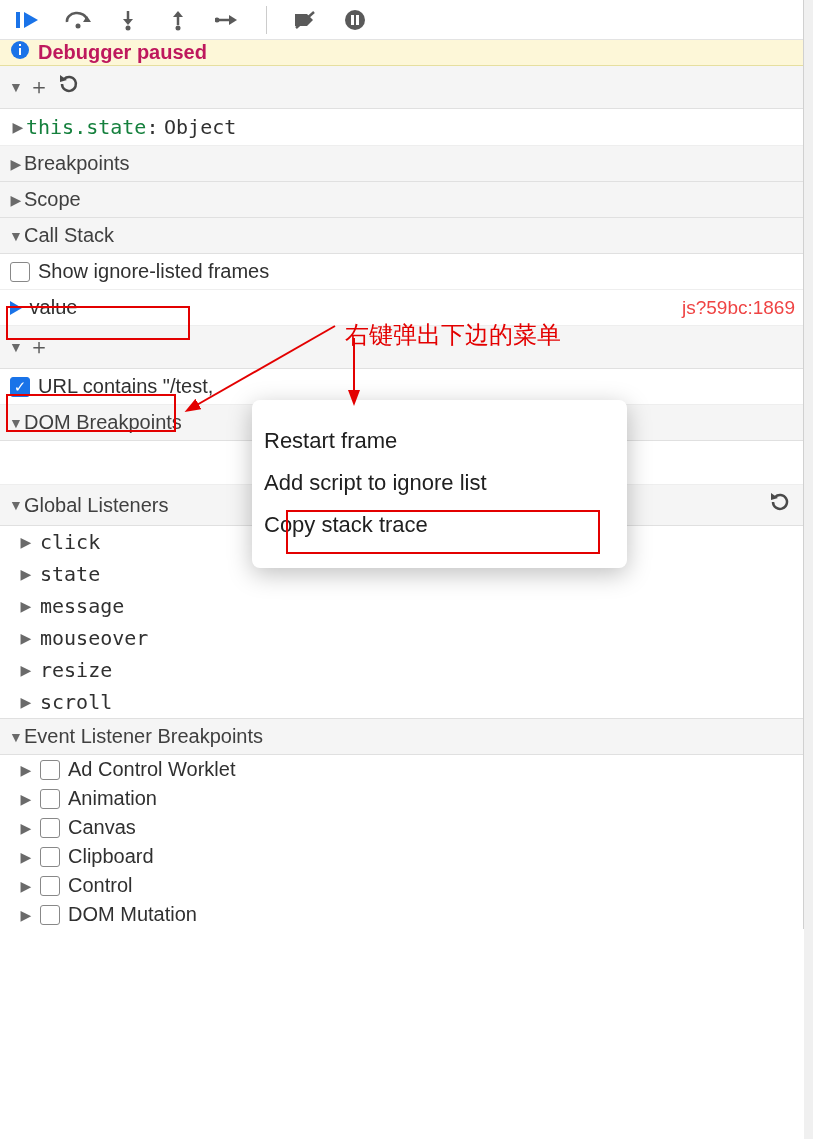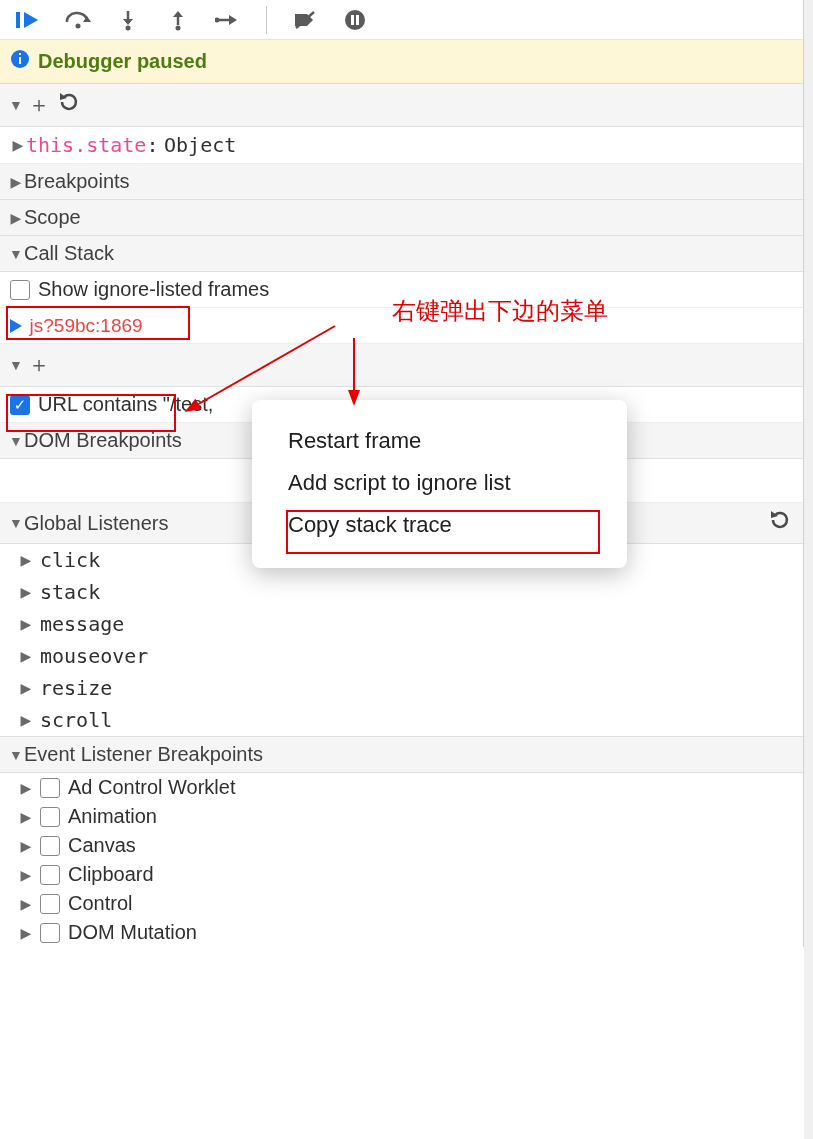--- a/index.html
+++ b/index.html
@@ -6,52 +6,52 @@
   html, body { width: 813px; height: 1139px; background: #fff; font-family: "Segoe UI", "Helvetica", Arial, sans-serif; font-size: 20px; color: #303030; }
   .panel { width: 804px; border-right: 1px solid #d0d0d0; position: relative; }
 
   
   .toolbar { height: 40px; display: flex; align-items: center; gap: 18px; padding: 4px 12px; border-bottom: 1px solid #e3e3e3; }
   .toolbar .sep { width: 1px; height: 28px; background: #ccc; margin: 0 4px; }
   .tb-icon { width: 32px; height: 28px; display: flex; align-items: center; justify-content: center; color: #5a5a5a; }
   .tb-icon.blue { color: #1a73e8; }
 
   
-  .status { background: #fdf7d8; border-bottom: 1px solid #e6df9f; display: flex; align-items: center; gap: 8px; padding: 9px 10px; font-weight: 700; color: #4d7c0f; }
+  .status { background: #fdf7d8; border-bottom: 1px solid #e6df9f; display: flex; align-items: center; gap: 8px; padding: 0 10px; font-weight: 700; color: #be185d; }
   .status .info-icon { color: #1a73e8; }
 
   
   .sec-head { display: flex; align-items: center; padding: 6px 8px; border-bottom: 1px solid #e0e0e0; background: #f5f5f5; }
   .sec-head .tri { width: 16px; display: inline-flex; justify-content: center; color: #6a6a6a; font-size: 14px; }
   .sec-head .title { flex: 1; color: #404040; font-size: 20px; }
   .sec-head .act { width: 30px; text-align: center; color: #5a5a5a; font-size: 22px; }
 
   
   .row { display: flex; align-items: center; padding: 6px 8px 6px 10px; border-bottom: 1px solid #eee; font-size: 20px; }
   .row .tri { width: 16px; display: inline-flex; justify-content: center; color: #6a6a6a; font-size: 14px; }
   .mono { font-family: "Consolas", "Menlo", monospace; font-size: 20px; }
-  .purple { color: #ec4899; }
+  .purple { color: #15803d; }
 
   
   .cb { width: 20px; height: 20px; border: 1px solid #888; border-radius: 3px; display: inline-flex; align-items: center; justify-content: center; margin-right: 8px; flex-shrink: 0; }
   .cb.checked { background: #1a73e8; border-color: #1a73e8; color: #fff; font-size: 15px; }
 
   .filelink { color: #ef4444; font-size: 19px; }
 
   .nobp { text-align: center; font-style: italic; color: #888; padding: 10px 0; border-bottom: 1px solid #eee; }
 
   .list { }
   .list .row { border-bottom: none; padding: 4px 10px 4px 18px; }
   .list .row .tri { margin-right: 6px; }
 
   .evt .row { padding: 3px 10px 3px 18px; }
 
   
   .ctx { position: absolute; left: 252px; top: 400px; width: 375px; background: #fff; border-radius: 8px; box-shadow: 0 6px 24px rgba(0,0,0,0.25); padding: 20px 0 22px 0; z-index: 50; }
-  .ctx-item { padding: 8px 36px; font-size: 22px; color: #202020; }
+  .ctx-item { padding: 8px 12px; font-size: 22px; color: #202020; }
 
   
   .redbox { border: 2px solid #e30000; position: absolute; pointer-events: none; z-index: 60; }
   .redtext { position: absolute; color: #e30000; font-size: 24px; z-index: 60; font-family: "SimSun", "宋体", serif; }
   .arrow { position: absolute; z-index: 55; }
 
   
   .vscroll { position: absolute; right: 0; top: 0; width: 9px; height: 100%; background: #f0f0f0; }
 </style>
 </head>
@@ -153,20 +153,21 @@
   <div class="row">
     <span class="cb"></span>
     <span>Show ignore-listed frames</span>
   </div>
   <div class="row" style="position:relative;">
     <span style="width:14px; display:inline-flex; color:#1a73e8;">
       <svg width="12" height="14" viewBox="0 0 12 14">
           <polygon points="0,0 12,7 0,14" fill="#1a73e8"></polygon>
         </svg>
     </span>&nbsp;
+    <span style="flex:1;">value</span>
     <span class="filelink">js?59bc:1869</span>
   </div>
 
   <div class="sec-head">
     <span class="tri">▼</span>
     <span class="act">＋</span>
   </div>
   <div class="row">
     <span class="cb checked">✓</span>
     <span>URL contains "/test,</span>
@@ -188,21 +189,21 @@
         </svg>
     </span>
   </div>
   <div class="list">
     <div class="row">
         <span class="tri">▶</span>
         <span class="mono">click</span>
       </div>
     <div class="row">
         <span class="tri">▶</span>
-        <span class="mono">stack</span>
+        <span class="mono">state</span>
       </div>
     <div class="row">
         <span class="tri">▶</span>
         <span class="mono">message</span>
       </div>
     <div class="row">
         <span class="tri">▶</span>
         <span class="mono">mouseover</span>
       </div>
     <div class="row">
@@ -251,21 +252,21 @@
         <span>DOM Mutation</span>
       </div>
   </div>
 
   <div class="ctx">
     <div class="ctx-item">Restart frame</div>
     <div class="ctx-item">Add script to ignore list</div>
     <div class="ctx-item">Copy stack trace</div>
   </div>
 
-  <div class="redtext" style="left:345px; top:295px;margin-left:47px;">右键弹出下边的菜单</div>
+  <div class="redtext" style="left:345px; top:319px;">右键弹出下边的菜单</div>
 
   <div class="redbox" style="left:6px; top:306px; width:184px; height:34px;"></div>
   <div class="redbox" style="left:6px; top:394px; width:170px; height:38px;"></div>
   <div class="redbox" style="left:286px; top:510px; width:314px; height:44px;"></div>
 
   <svg class="arrow" style="left:175px; top:320px;" width="170" height="100">
     <defs>
         <marker id="ah1" markerWidth="10" markerHeight="10" refX="2" refY="3" orient="auto">
           <path d="M0,0 L0,6 L8,3 z" fill="#e30000"></path>
         </marker>

